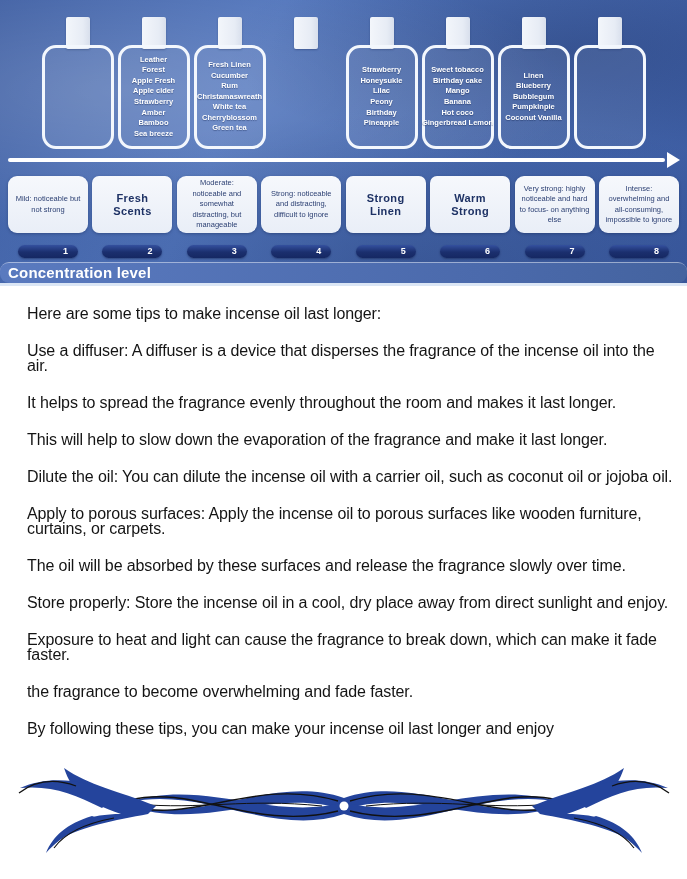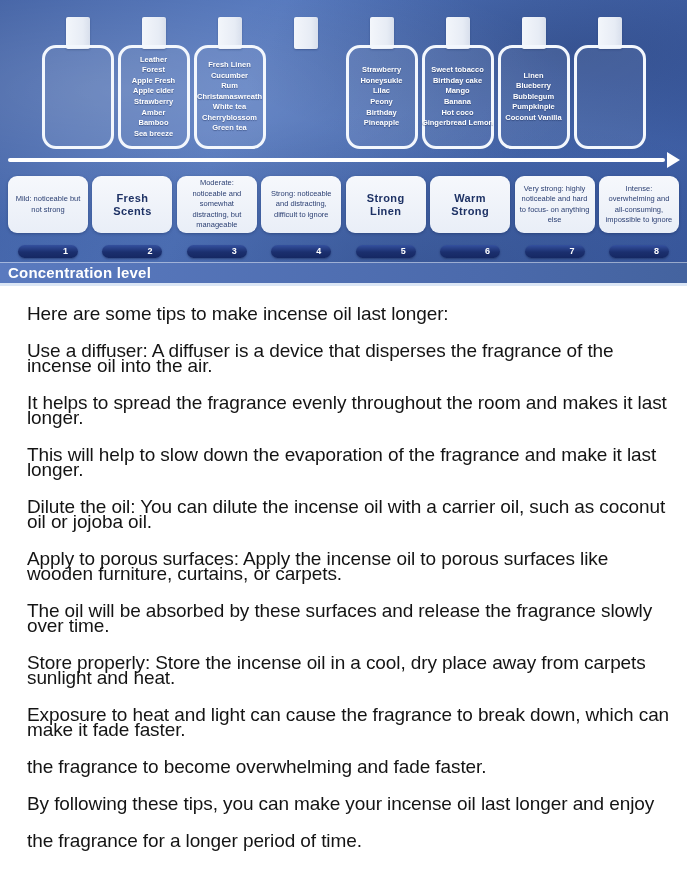--- a/index.html
+++ b/index.html
@@ -52,49 +52,49 @@
   }
   .level-card{
     width:80px;height:57px;box-sizing:border-box;border-radius:9px;
     background:linear-gradient(180deg,#f6f8fc 0%,#e9eef7 100%);
     box-shadow:0 1px 3px rgba(15,30,70,0.35);
     display:flex;align-items:center;justify-content:center;
     padding:3px 5px;text-align:center;
     color:#2b3f72;font-size:7.5px;line-height:10.5px;font-weight:500;
   }
   .level-card.emphasis{
-    color:#1e3265;font-size:11px;font-weight:bold;letter-spacing:0.4px;line-height:13px;
+    color:#1e3265;font-size:11px;font-weight:bold;letter-spacing:0.4px;line-height:13px;border-radius:7px;
   }
 
   .pills-row{
     position:absolute;top:245px;left:0;width:687px;
     display:flex;justify-content:space-between;padding:0 8px;box-sizing:border-box;
   }
   .pill-cell{width:80px;display:flex;justify-content:center;}
   .level-pill{
     width:60px;height:13px;border-radius:7px;box-sizing:border-box;
     background:linear-gradient(180deg,#34509e 0%,#1b2f6e 55%,#152863 100%);
     color:#ffffff;font-size:9px;font-weight:bold;line-height:13px;
     text-align:right;padding-right:10px;
     box-shadow:0 1px 2px rgba(10,20,55,0.4);
   }
 
   .axis-band{
     position:absolute;top:262px;left:0;width:687px;height:21px;box-sizing:border-box;
     background:linear-gradient(90deg,#5a7abf 0%,#4b6aac 70%,#44639f 100%);
     border-top:1px solid rgba(255,255,255,0.45);
     color:#ffffff;font-size:15px;font-weight:bold;line-height:20px;
-    padding-left:8px;letter-spacing:0.2px;
+    padding-left:8px;letter-spacing:0.2px;border-radius:9px;
   }
   .header-underline{width:687px;height:3px;background:#dbe6f5;}
 
   
   .tips{padding:20px 10px 0 27px;}
   .tips p{
-    margin:0 0 22px 0;font-size:19px;line-height:15px;color:#141414;
+    margin:0 0 22px 0;font-size:16px;line-height:15px;color:#141414;
     font-weight:normal;letter-spacing:-0.1px;
   }
 
   
   .flourish-wrap{width:687px;display:flex;justify-content:center;margin-top:6px;}
 </style>
 </head>
 <body>
 
 <div class="page">
@@ -220,25 +220,24 @@
   <div class="header-underline"></div>
 
   <div class="tips">
       <p>Here are some tips to make incense oil last longer:</p>
       <p>Use a diffuser: A diffuser is a device that disperses the fragrance of the incense oil into the air.</p>
       <p>It helps to spread the fragrance evenly throughout the room and makes it last longer.</p>
       <p>This will help to slow down the evaporation of the fragrance and make it last longer.</p>
       <p>Dilute the oil: You can dilute the incense oil with a carrier oil, such as coconut oil or jojoba oil.</p>
       <p>Apply to porous surfaces: Apply the incense oil to porous surfaces like wooden furniture, curtains, or carpets.</p>
       <p>The oil will be absorbed by these surfaces and release the fragrance slowly over time.</p>
-      <p>Store properly: Store the incense oil in a cool, dry place away from carpets sunlight and heat.</p>
+      <p>Store properly: Store the incense oil in a cool, dry place away from direct sunlight and enjoy.</p>
       <p>Exposure to heat and light can cause the fragrance to break down, which can make it fade faster.</p>
       <p>the fragrance to become overwhelming and fade faster.</p>
       <p>By following these tips, you can make your incense oil last longer and enjoy</p>
-      <p>the fragrance for a longer period of time.</p>
     </div>
 
   <div class="flourish-wrap">
     <svg width="660" height="96" viewBox="0 0 660 96" xmlns="http://www.w3.org/2000/svg">
       <defs>
         <g id="half">
 
           <path d="M330,40 C400,16 470,66 545,48 C470,74 400,28 330,52 Z" fill="#24449c"></path>
           <path d="M330,56 C400,80 470,28 545,44 C470,20 400,64 330,44 Z" fill="#24449c"></path>
 

